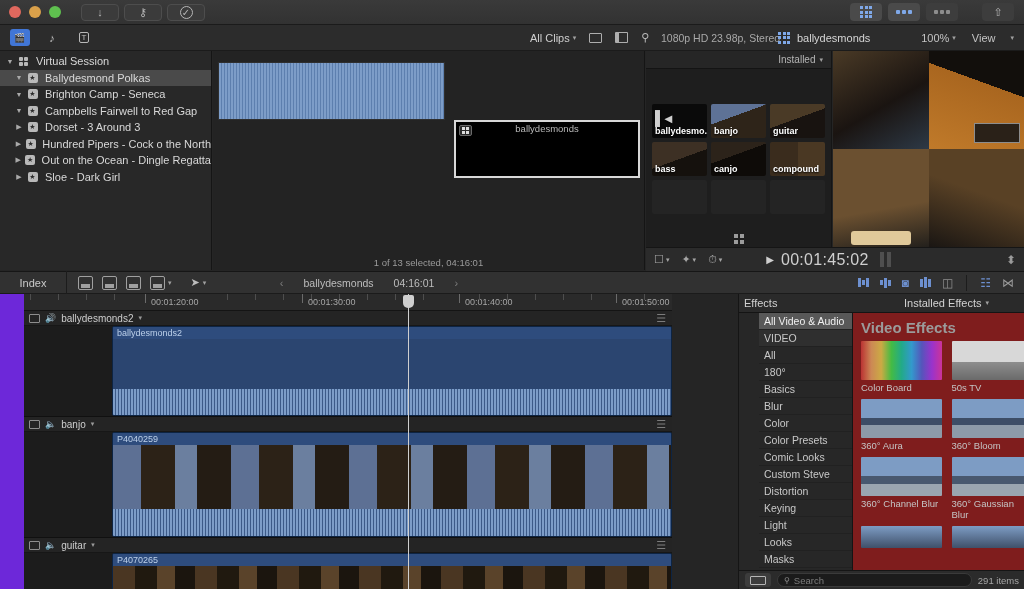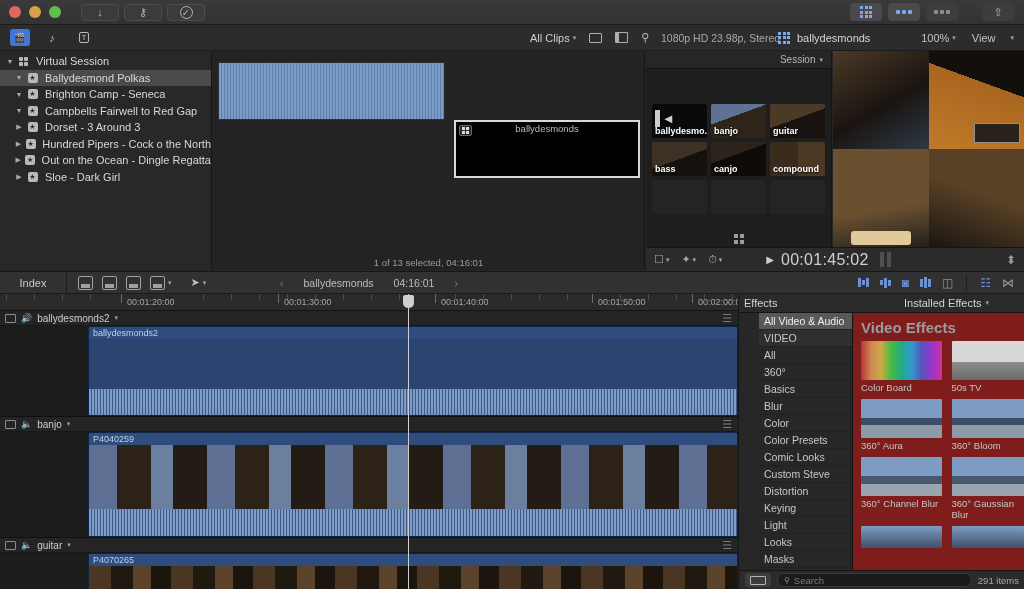--- a/index.html
+++ b/index.html
@@ -117,22 +117,22 @@
   .navarrow { color:#7d7d7d; font-size:11px; }
 
   .tlright { position:absolute; left:738px; top:271px; width:286px; height:23px;
     background:#313131; border-top:1px solid #161616; border-bottom:1px solid #1b1b1b;
     display:flex; align-items:center; justify-content:flex-end; gap:11px; padding-right:10px;}
   .aicon { display:flex; align-items:center; gap:1px; }
   .aicon i { display:block; background:#6d90d0; width:3px; }
   .miniglyph { font-size:12px; color:#6d90d0; }
 
   
-  .timeline { position:absolute; left:0; top:294px; width:738px; height:295px;
-    background:#6d28d9; overflow:hidden; }
+  .timeline { position:absolute; left:0; top:294px; width:672px; height:295px;
+    background:#6d28d9; overflow:hidden;padding-left:24px; }
   .ruler { position:relative; height:17px; background:#2a2a2a; border-bottom:1px solid #141414; }
   .tick { position:absolute; top:0; width:1px; height:6px; background:#4e4e4e; }
   .tick.maj { height:9px; background:#6b6b6b; }
   .rlabel { position:absolute; top:3px; font-size:9px; color:#a6a6a6; }
 
   .track { position:relative; border-bottom:1px solid #101010; }
   .track-head { height:15px; background:#242424; display:flex; align-items:center;
      gap:5px; padding-left:5px; font-size:10px; color:#cdcdcd; border-bottom:1px solid #171717;}
   .mon { width:11px;height:9px;border:1.2px solid #8d8d8d;border-radius:1px;}
   .spk { font-size:9px; color:#9a9a9a; }
@@ -363,21 +363,21 @@
           <i></i>
         </span>
     </div>
     <span class="caption" style="left:241px;top:72px;width:186px;text-align:center;">ballydesmonds</span>
 
     <div class="bstatus">1 of 13 selected, 04:16:01</div>
   </div>
 
   <div class="insp">
     <div class="insp-head">
-      <span>Session</span>
+      <span>Installed</span>
       <span style="font-size:7px;color:#a0a0a0;">▾</span>
     </div>
     <div class="grid-thumbs">
       <div class="gt" style="background:#0a0a0a;">
         <span style="position:absolute;right:6px;top:6px;color:#cfcfcf;font-size:14px;">▌◂</span>
         <span>ballydesmo...</span>
       </div>
       <div class="gt" style="background:linear-gradient(160deg,#5e7296 0 38%,#2e2419 38%);">
         <span>banjo</span>
       </div>
@@ -583,21 +583,21 @@
         <div class="fx-item sel">
             <span>All Video &amp; Audio</span>
           </div>
         <div class="fx-item cat">
             <span>VIDEO</span>
           </div>
         <div class="fx-item">
             <span>All</span>
           </div>
         <div class="fx-item">
-            <span>360°</span>
+            <span>180°</span>
           </div>
         <div class="fx-item">
             <span>Basics</span>
           </div>
         <div class="fx-item">
             <span>Blur</span>
           </div>
         <div class="fx-item">
             <span>Color</span>
           </div>

